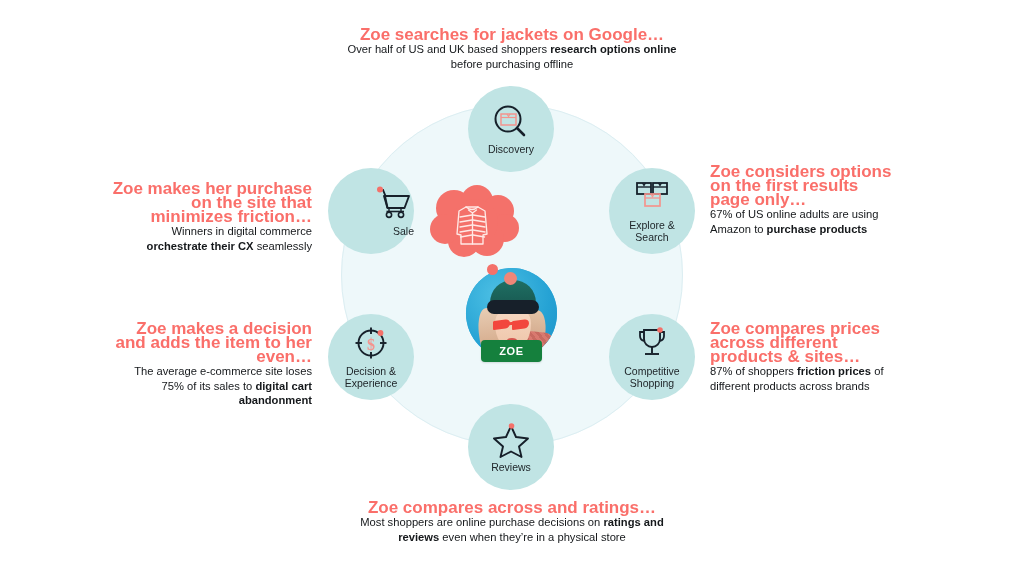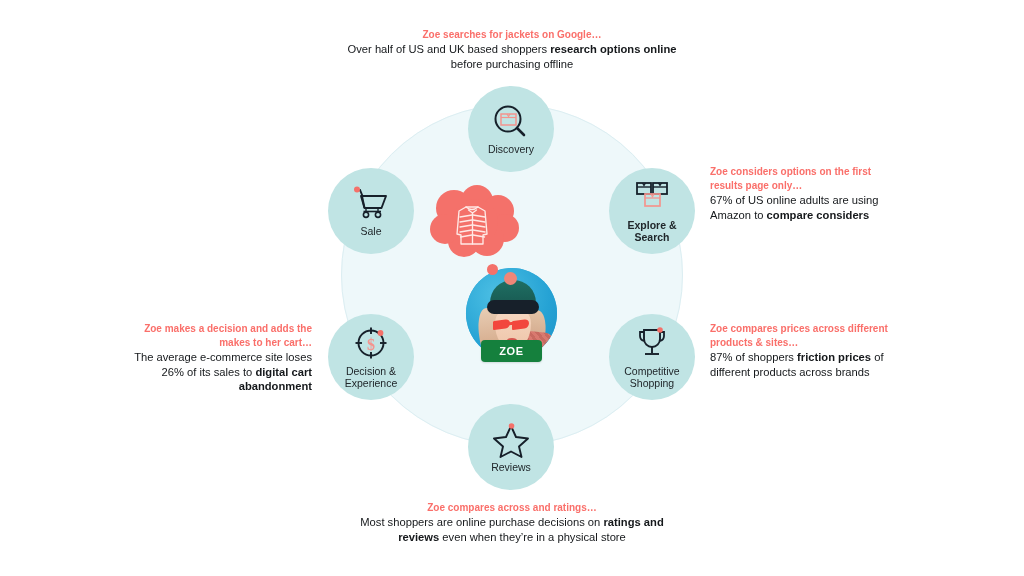--- a/index.html
+++ b/index.html
@@ -43,25 +43,25 @@
     font-size: 10.5px;
     line-height: 11.5px;
     color: #20272b;
     text-align: center;
     font-family: "Liberation Sans", sans-serif;
     margin-top: 2px;
     white-space: pre-line;
   }
 
   .n-discovery   { left: 468px; top: 86px; }
-  .n-explore     { left: 609px; top: 168px; font-weight: bold; }
+  .n-explore     { left: 609px; top: 168px; }
   .n-competitive { left: 609px; top: 314px; }
   .n-reviews     { left: 468px; top: 404px; }
   .n-decision    { left: 328px; top: 314px; }
-  .n-sale        { left: 328px; top: 168px; }
+  .n-sale        { left: 328px; top: 168px; align-items: flex-end; }
 
   
   .cloud-wrap { position:absolute; left: 427px; top: 184px; width: 97px; height: 76px; }
   .cloud-wrap svg { display:block; }
 
   
   .avatar {
     position: absolute;
     left: 466px; top: 268px;
     width: 91px; height: 91px;
@@ -137,21 +137,21 @@
     color:#fff; font-size: 11px; font-weight: bold; letter-spacing: 0.6px;
     z-index: 5;
     box-shadow: 0 1px 2px rgba(0,0,0,0.12);
   }
 
   
   .ann { position: absolute; }
   .ann .hl {
     color: #fa6f6a;
     font-weight: bold;
-    font-size: 10px;
+    font-size: 17px;
     line-height: 14px;
     display:block;
   }
   .ann .bd {
     color: #15181b;
     font-size: 11.2px;
     line-height: 14.5px;
     display:block;
   }
   .ann .bd b { font-weight: bold; }
@@ -315,32 +315,36 @@
   <div class="av-dot"></div>
   <div class="zoe-badge">ZOE</div>
 
   <div class="ann ann-top a-top">
     <span class="hl">Zoe searches for jackets on Google…</span>
     <span class="bd"><span>Over half of US and UK based shoppers </span><b>research options online</b><span> before purchasing offline</span></span>
   </div>
 
   <div class="ann ann-right a-explore">
     <span class="hl">Zoe considers options on the first results page only…</span>
-    <span class="bd"><span>67% of US online adults are using Amazon to </span><b>compare considers</b></span>
+    <span class="bd"><span>67% of US online adults are using Amazon to </span><b>purchase products</b></span>
   </div>
 
   <div class="ann ann-right a-compare">
     <span class="hl">Zoe compares prices across different products &amp; sites…</span>
     <span class="bd"><span>87% of shoppers </span><b>friction prices</b><span> of different products across brands</span></span>
   </div>
 
+  <div class="ann ann-left a-sale">
+    <span class="hl">Zoe makes her purchase on the site that minimizes friction…</span>
+    <span class="bd"><span>Winners in digital commerce </span><b>orchestrate their CX</b><span> seamlessly</span></span>
+  </div>
 
   <div class="ann ann-left a-decision">
-    <span class="hl">Zoe makes a decision and adds the makes to her cart…</span>
-    <span class="bd"><span>The average e-commerce site loses 26% of its sales to </span><b>digital cart abandonment</b></span>
+    <span class="hl">Zoe makes a decision and adds the item to her even…</span>
+    <span class="bd"><span>The average e-commerce site loses 75% of its sales to </span><b>digital cart abandonment</b></span>
   </div>
 
   <div class="ann ann-bottom a-bottom">
     <span class="hl">Zoe compares across and ratings…</span>
     <span class="bd"><span>Most shoppers are online purchase decisions on </span><b>ratings and reviews</b><span> even when they’re in a physical store</span></span>
   </div>
 
 </div>
 
 </body></html>

